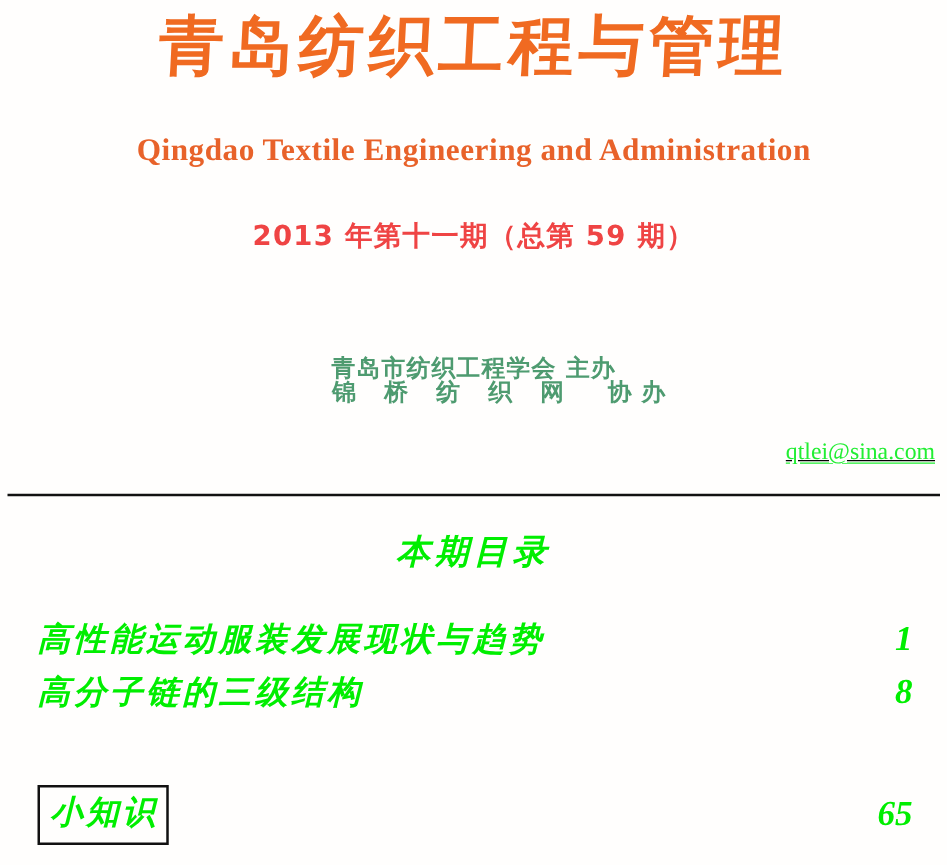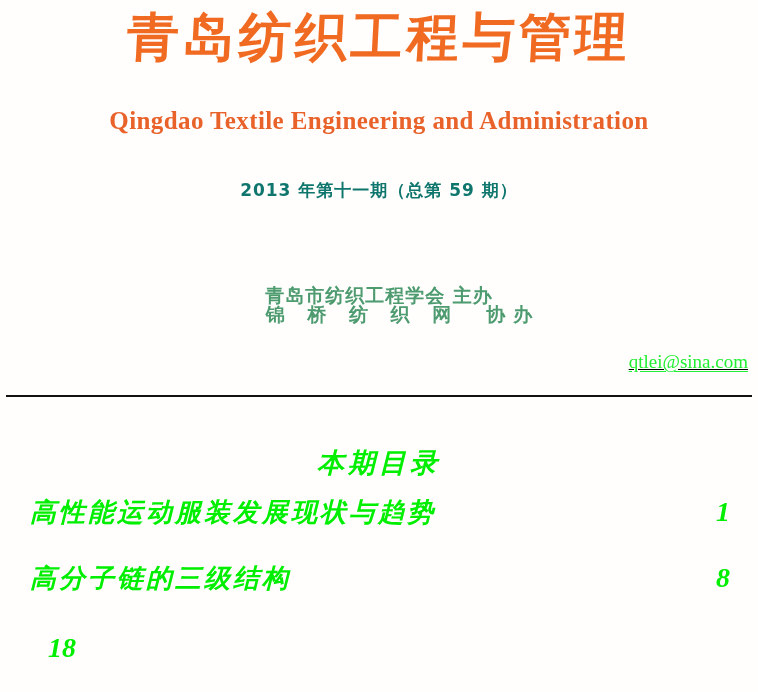--- a/index.html
+++ b/index.html
@@ -53,24 +53,24 @@
     letter-spacing: 0.4px;
     white-space: nowrap;
   }
 
   .issue-line {
     position: absolute;
     left: 0;
     top: 175px;
     width: 758px;
     text-align: center;
-    color: #0f766e;
-    font-family: "DejaVu Sans", sans-serif;
-    font-weight: bold;
-    font-size: 17px;
+    color: #ef4444;
+    font-family: "DejaVu Sans", sans-serif;
+    font-weight: bold;
+    font-size: 22px;
     line-height: 30px;
     letter-spacing: 1px;
     white-space: nowrap;
   }
 
   
   .sponsor {
     position: absolute;
     left: 0;
     width: 758px;
@@ -112,21 +112,21 @@
     top: 395px;
     width: 746px;
     height: 0;
     border-top: 2px solid #111111;
   }
 
   
   .toc-heading {
     position: absolute;
     left: 0;
-    top: 445px;
+    top: 424px;
     width: 758px;
     text-align: center;
     color: #00EE00;
     font-family: "DejaVu Sans", sans-serif;
     font-weight: bold;
     font-style: italic;
     font-size: 27px;
     line-height: 36px;
     letter-spacing: 4px;
     white-space: nowrap;
@@ -134,21 +134,21 @@
 
   .toc-row {
     position: absolute;
     left: 30px;
     width: 700px;
     display: flex;
     align-items: center;
     justify-content: space-between;
   }
   .toc-row-0 { top: 492px; }
-  .toc-row-1 { top: 558px; }
+  .toc-row-1 { top: 534px; }
   .toc-row-2 { top: 628px; }
 
   .toc-title {
     color: #00EE00;
     font-family: "DejaVu Sans", sans-serif;
     font-weight: bold;
     font-style: italic;
     font-size: 26px;
     line-height: 40px;
     letter-spacing: 3px;
@@ -199,16 +199,17 @@
     <span class="toc-title">高性能运动服装发展现状与趋势</span>
     <span class="toc-page">1</span>
   </div>
 
   <div class="toc-row toc-row-1">
     <span class="toc-title">高分子链的三级结构</span>
     <span class="toc-page">8</span>
   </div>
 
   <div class="toc-row toc-row-2">
-    <span class="toc-page">18</span>
+    <span class="toc-title boxed">小知识</span>
+    <span class="toc-page">65</span>
   </div>
 
 </div>
 
 </body></html>

